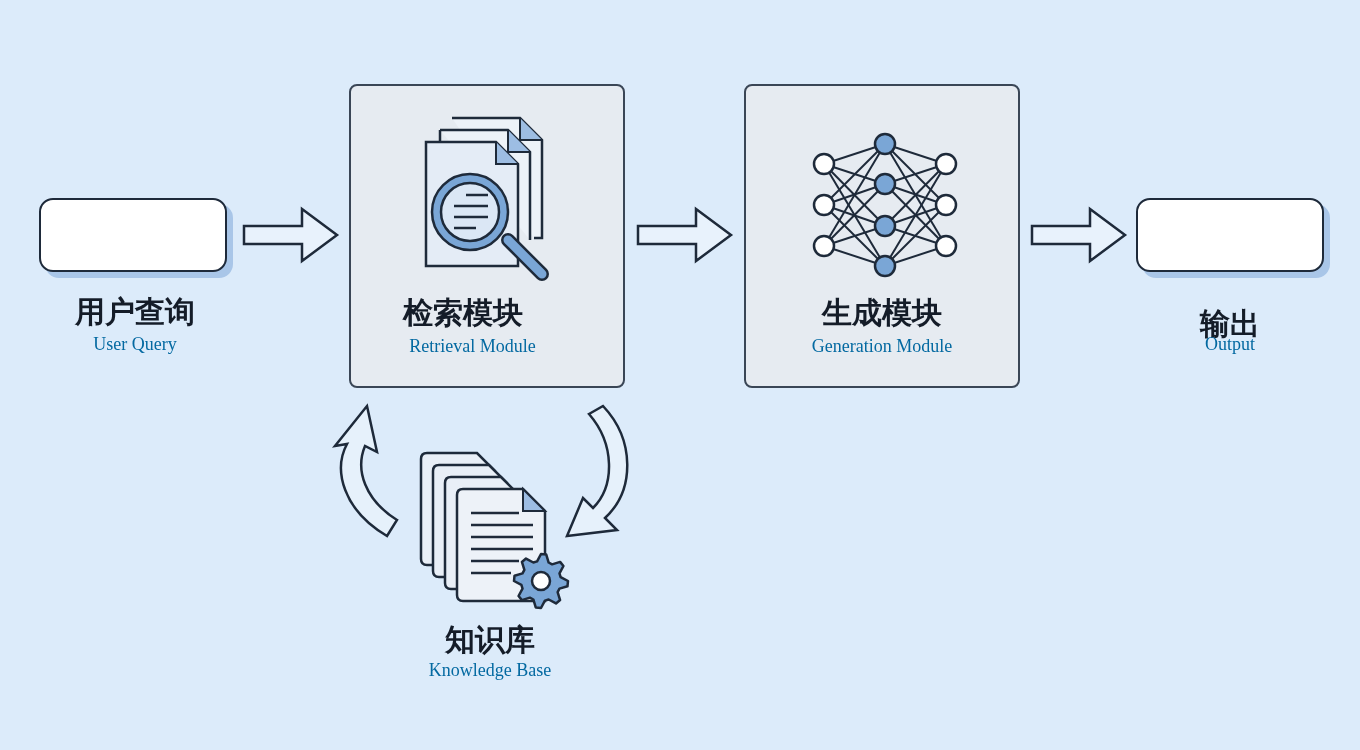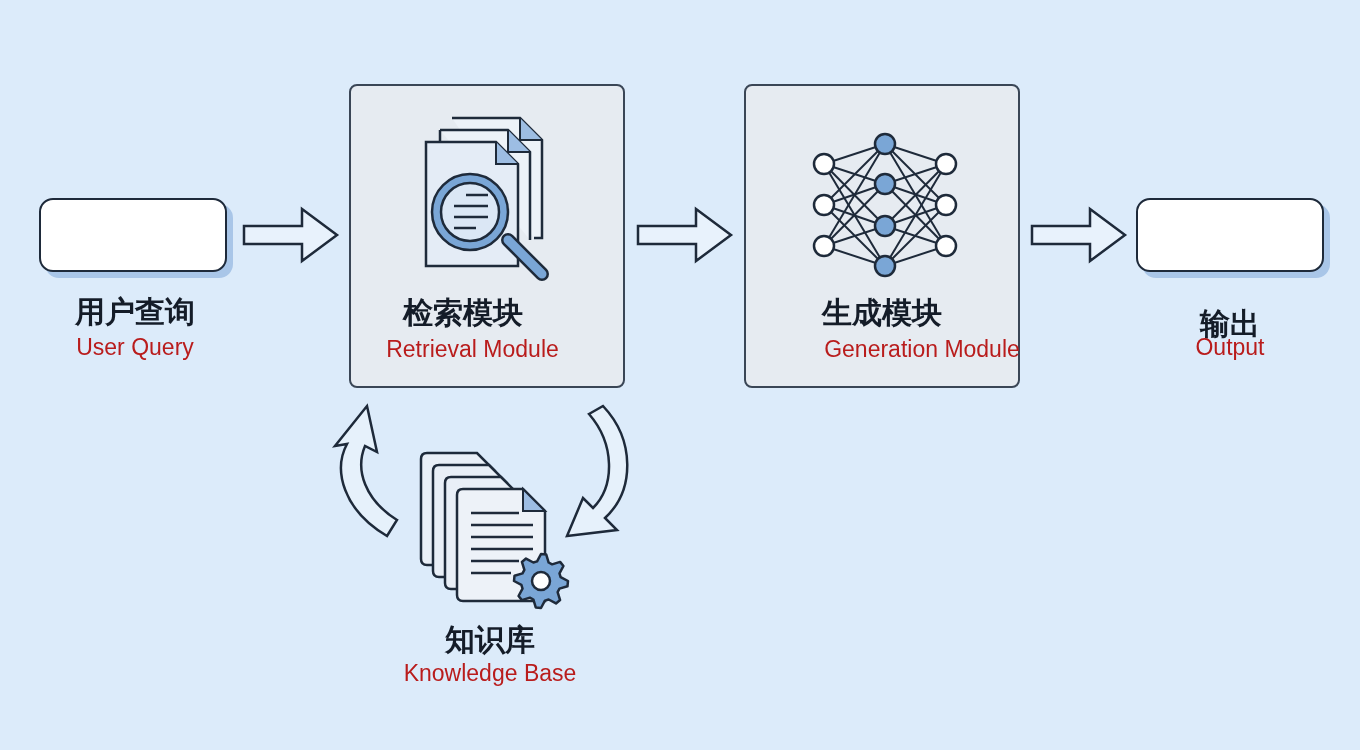--- a/index.html
+++ b/index.html
@@ -16,22 +16,22 @@
     box-shadow:6px 6px 0 #a9c6e8;
   }
   .module {
     position:absolute; width:272px; height:300px;
     background:#e6ebf1; border:2px solid #3a4656; border-radius:8px;
   }
   .label-zh {
     position:absolute; text-align:center; font-weight:bold; font-size:30px; color:#141c28;
   }
   .label-en {
-    position:absolute; text-align:center; font-size:23px; color:#b91c1c;
-    font-family:Liberation Sans, sans-serif;
+    position:absolute; text-align:center; font-size:18px; color:#0369a1;
+    font-family:Liberation Serif, serif;
   }
   svg { position:absolute; overflow:visible; }
 </style>
 </head>
 <body>
 
 <div class="io-box" style="left:39px; top:198px;"></div>
 <div class="label-zh" style="left:30px; top:292px; width:210px;">用户查询</div>
 <div class="label-en" style="left:30px; top:334px; width:210px;">User Query</div>
 
@@ -100,21 +100,21 @@
     <circle cx="14" cy="116" r="10" fill="#ffffff" stroke="#1e2a3a" stroke-width="2.5"></circle>
     <circle cx="136" cy="34" r="10" fill="#ffffff" stroke="#1e2a3a" stroke-width="2.5"></circle>
     <circle cx="136" cy="75" r="10" fill="#ffffff" stroke="#1e2a3a" stroke-width="2.5"></circle>
     <circle cx="136" cy="116" r="10" fill="#ffffff" stroke="#1e2a3a" stroke-width="2.5"></circle>
     <circle cx="75" cy="14" r="10" fill="#7aa6d6" stroke="#1e2a3a" stroke-width="2.5"></circle>
     <circle cx="75" cy="54" r="10" fill="#7aa6d6" stroke="#1e2a3a" stroke-width="2.5"></circle>
     <circle cx="75" cy="96" r="10" fill="#7aa6d6" stroke="#1e2a3a" stroke-width="2.5"></circle>
     <circle cx="75" cy="136" r="10" fill="#7aa6d6" stroke="#1e2a3a" stroke-width="2.5"></circle>
   </svg>
 <div class="label-zh" style="left:744px; top:293px; width:276px;">生成模块</div>
-<div class="label-en" style="left:784px; top:336px; width:276px;">Generation Module</div>
+<div class="label-en" style="left:744px; top:336px; width:276px;">Generation Module</div>
 
 <svg style="left:1030px; top:206px;" width="100" height="60">
   <path d="M2 20 H60 V3 L95 29 L60 55 V38 H2 Z" fill="#ffffff" fill-opacity="0.35" stroke="#1e2a3a" stroke-width="2.5"></path>
 </svg>
 
 <div class="io-box" style="left:1136px; top:198px;"></div>
 <div class="label-zh" style="left:1125px; top:304px; width:210px;">输出</div>
 <div class="label-en" style="left:1125px; top:334px; width:210px;">Output</div>
 
 <svg style="left:325px; top:400px;" width="80" height="145">

